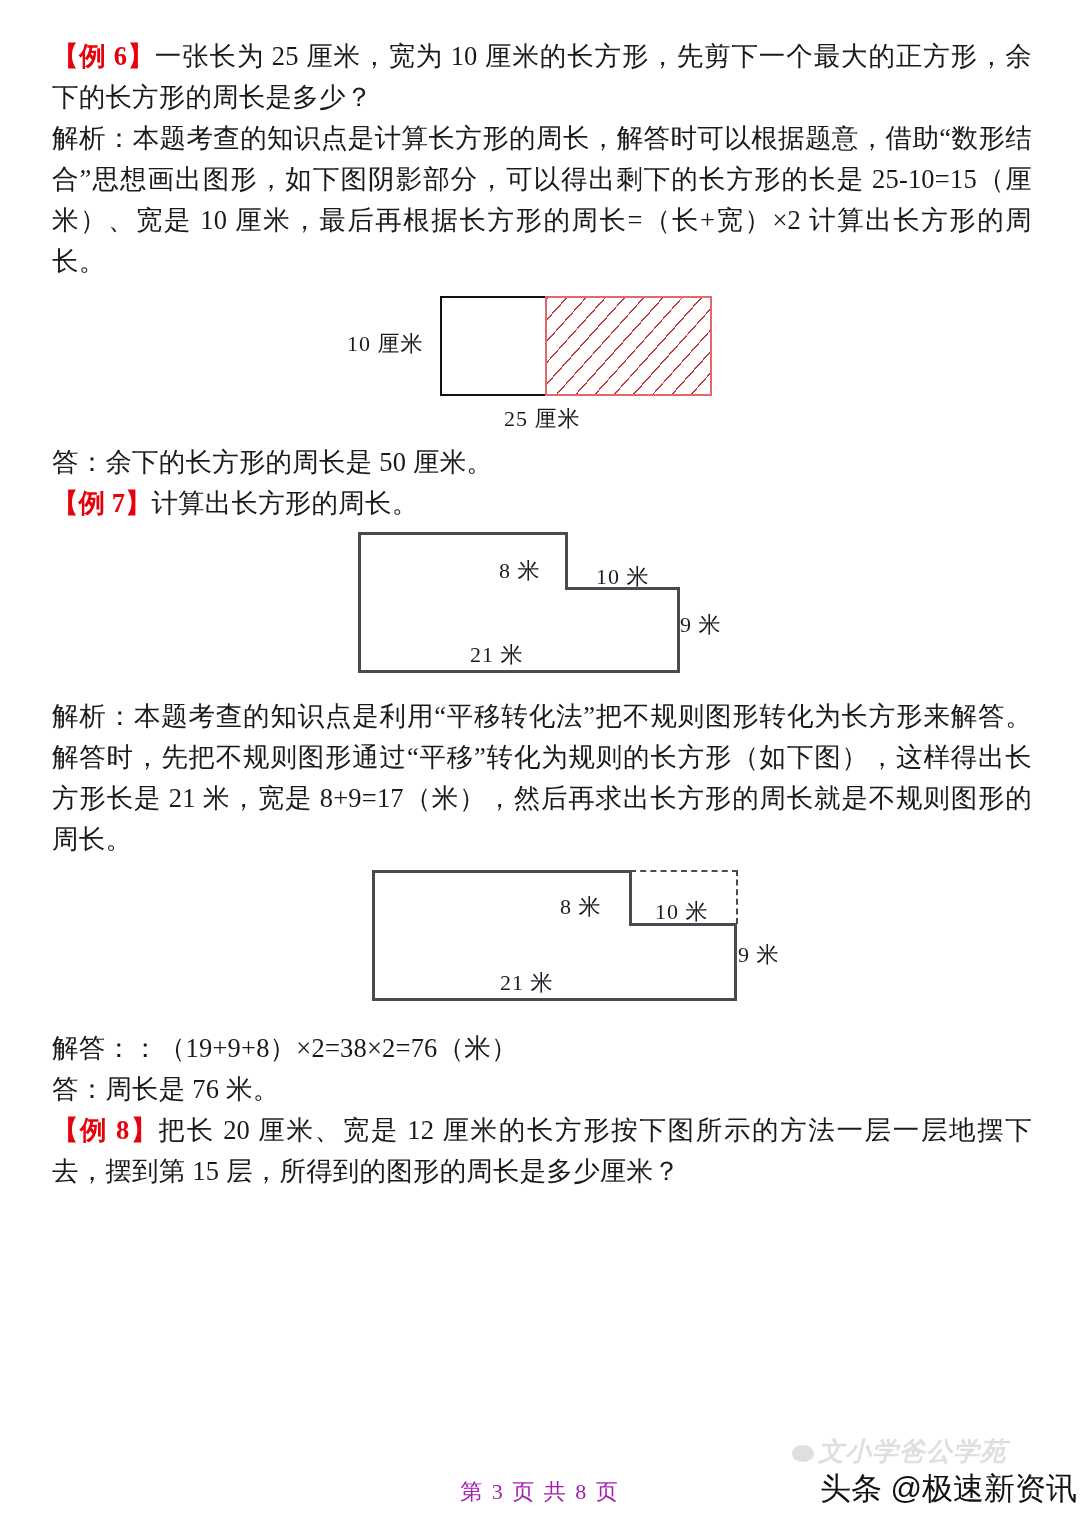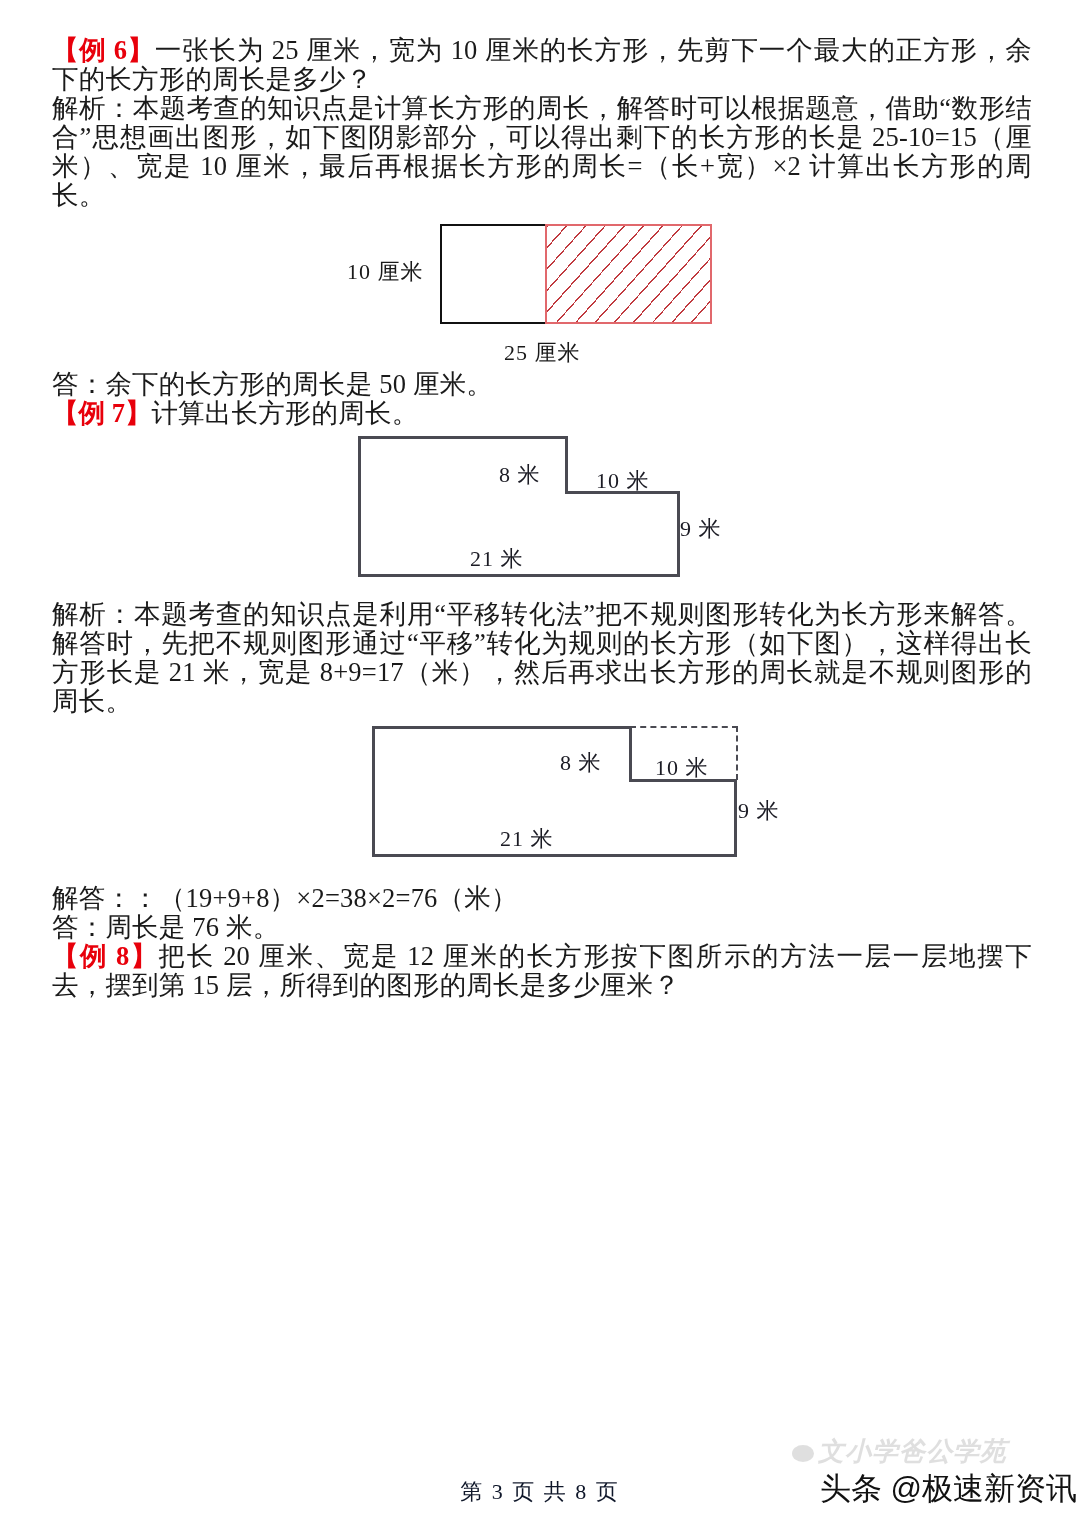--- a/index.html
+++ b/index.html
@@ -23,21 +23,21 @@
   }
   .content {
     position: absolute;
     left: 52px;
     top: 36px;
     width: 980px;
   }
   p.para {
     margin: 0 0 0 0;
     font-size: 26.5px;
-    line-height: 29px;
+    line-height: 41px;
     text-align: justify;
     text-justify: inter-ideograph;
     letter-spacing: 0.2px;
   }
   .ex-label {
     color: #e8000b;
     font-weight: 700;
     letter-spacing: 0px;
   }
   .fig-wrap {
@@ -75,21 +75,21 @@
     position: absolute;
     left: 295px;
     top: 47px;
     font-size: 22px;
     white-space: nowrap;
     letter-spacing: 1px;
   }
   .f1-label-bottom {
     position: absolute;
     left: 452px;
-    top: 128px;
+    top: 122px;
     font-size: 22px;
     white-space: nowrap;
     letter-spacing: 1px;
   }
 
   
   #figure-2 { height: 172px; }
   .f2 {
     position: absolute;
     left: 306px;
@@ -139,21 +139,21 @@
   }
 
   
   .footer {
     position: absolute;
     left: 0;
     top: 1477px;
     width: 1080px;
     text-align: center;
     font-size: 22px;
-    color: #0f172a;
+    color: #a21caf;
     letter-spacing: 2px;
   }
 
   
   .wm-faint {
     position: absolute;
     left: 792px;
     top: 1434px;
     font-size: 26px;
     font-weight: 700;

